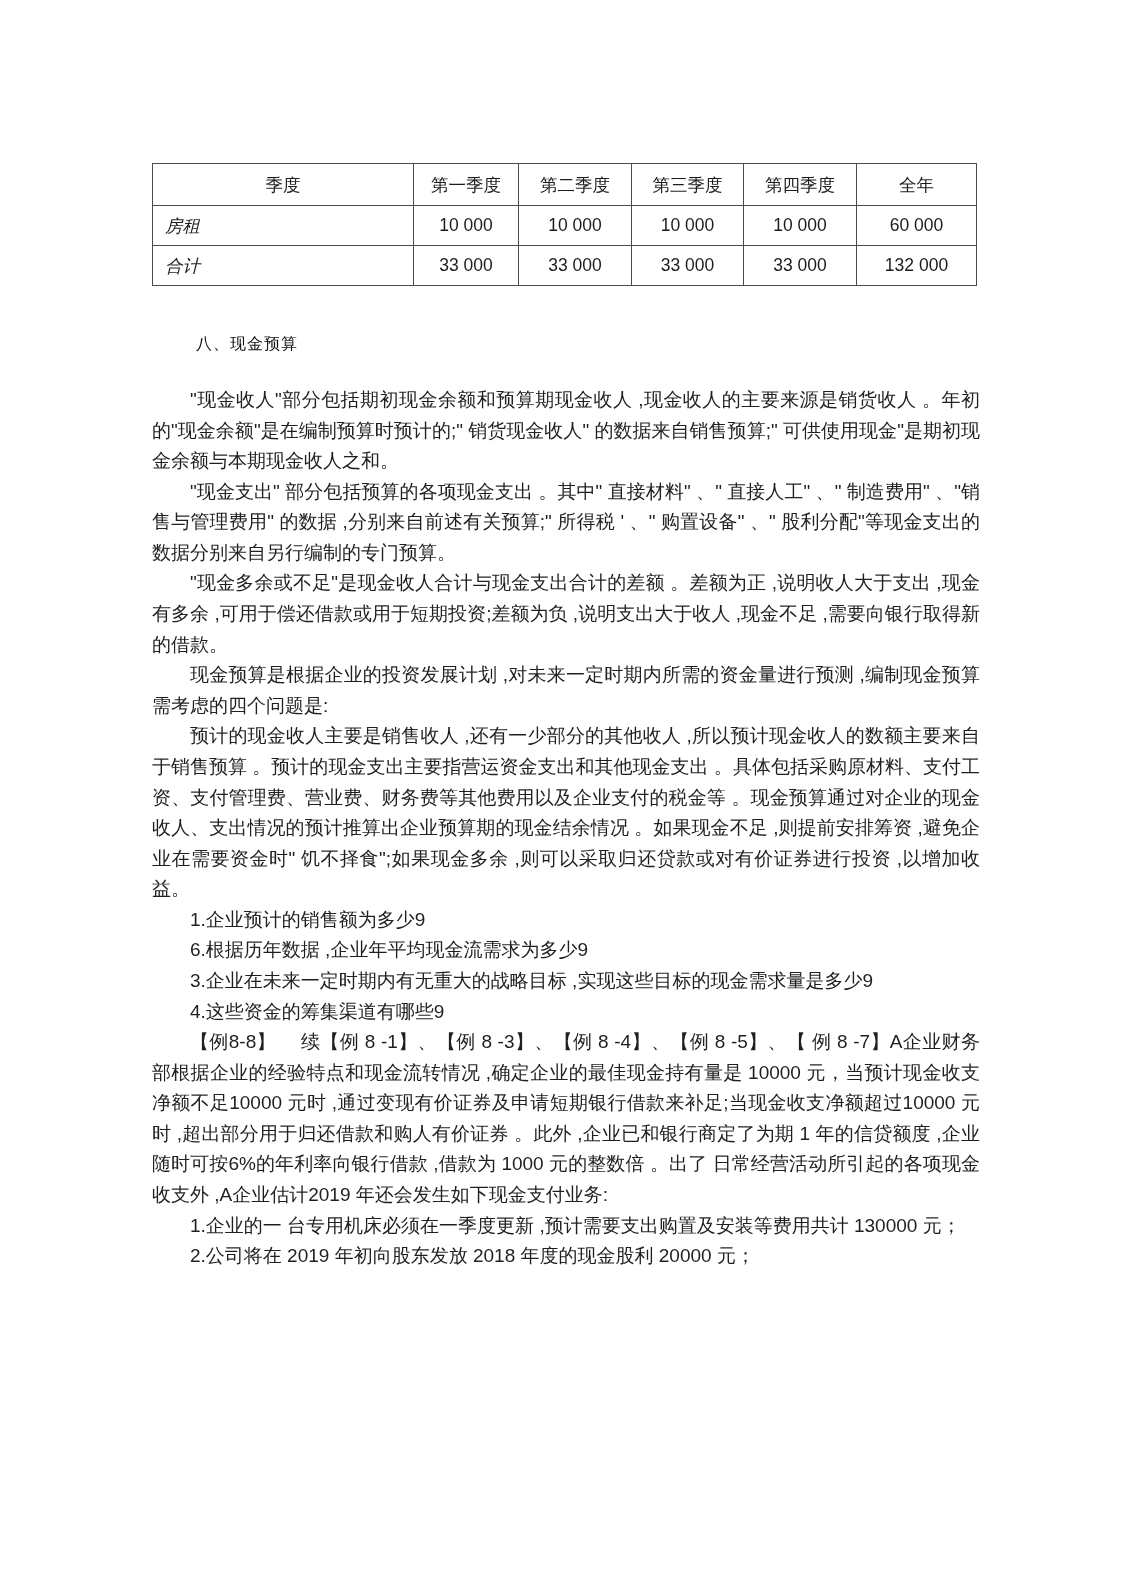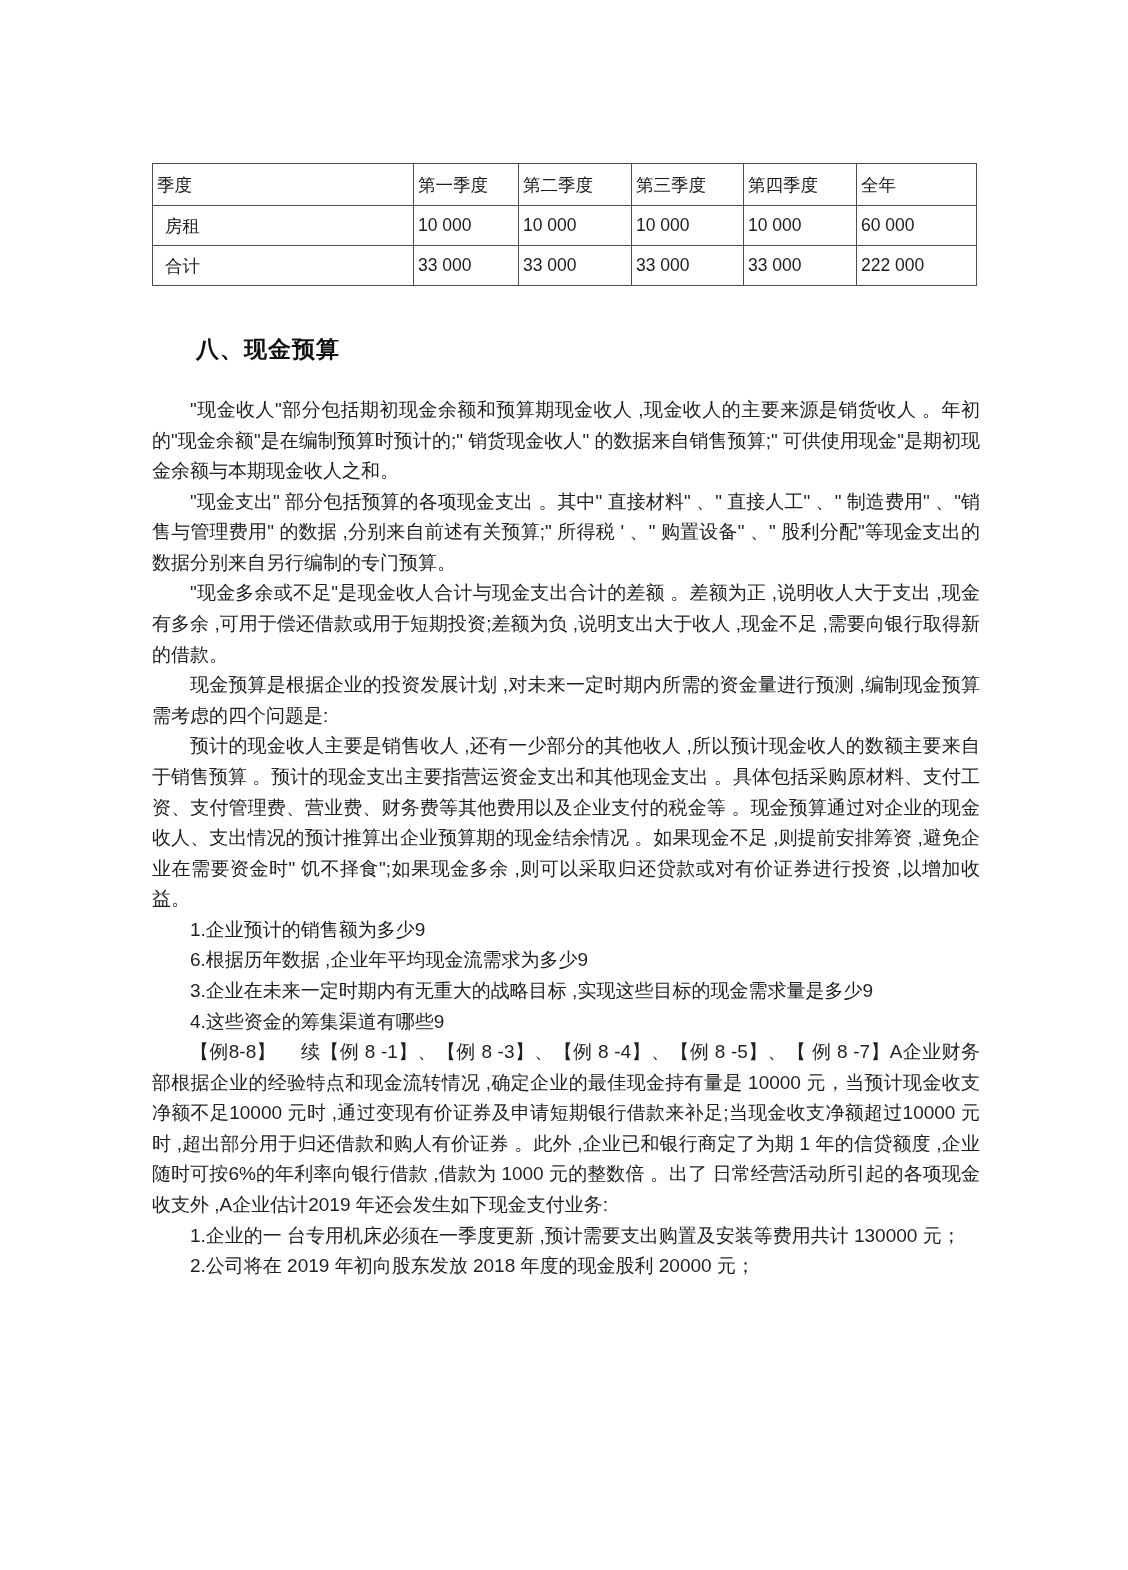--- a/index.html
+++ b/index.html
@@ -21,33 +21,34 @@
     table-layout: fixed;
     width: 824px;
     margin-bottom: 48px;
   }
   table.budget-table th,
   table.budget-table td {
     border: 1px solid #4c4c4c;
     font-weight: 400;
     font-size: 17.5px;
     color: #1c1c1c;
-    text-align: left;
+    text-align: center;
     vertical-align: middle;
     height: 40px;
     padding: 2px 4px;
   }
   table.budget-table thead th { height: 42px; }
   table.budget-table td.label-cell {
     text-align: left;
     padding-left: 12px;
+    font-style: italic;
   }
   .section-heading {
-    font-size: 23px;
-    font-weight: 700;
+    font-size: 16px;
+    font-weight: 400;
     color: #111111;
     margin: 0 0 30px 44px;
     letter-spacing: 1px;
   }
   .para {
     font-size: 19px;
     line-height: 1.61;
     text-align: justify;
     text-indent: 2em;
     color: #1f1f1f;
@@ -85,21 +86,21 @@
         <td>10 000</td>
         <td>10 000</td>
         <td>60 000</td>
       </tr>
       <tr>
         <td class="label-cell">合计</td>
         <td>33 000</td>
         <td>33 000</td>
         <td>33 000</td>
         <td>33 000</td>
-        <td>222 000</td>
+        <td>132 000</td>
       </tr>
     </tbody>
   </table>
 
   <h2 class="section-heading">八、现金预算</h2>
 
   <p class="para">"现金收人"部分包括期初现金余额和预算期现金收人 ,现金收人的主要来源是销货收人 。年初的"现金余额"是在编制预算时预计的;" 销货现金收人" 的数据来自销售预算;" 可供使用现金"是期初现金余额与本期现金收人之和。</p>
   <p class="para">"现金支出" 部分包括预算的各项现金支出 。其中" 直接材料" 、" 直接人工" 、" 制造费用" 、"销售与管理费用" 的数据 ,分别来自前述有关预算;" 所得税 ' 、" 购置设备" 、" 股利分配"等现金支出的数据分别来自另行编制的专门预算。</p>
   <p class="para">"现金多余或不足"是现金收人合计与现金支出合计的差额 。差额为正 ,说明收人大于支出 ,现金有多余 ,可用于偿还借款或用于短期投资;差额为负 ,说明支出大于收人 ,现金不足 ,需要向银行取得新的借款。</p>
   <p class="para">现金预算是根据企业的投资发展计划 ,对未来一定时期内所需的资金量进行预测 ,编制现金预算需考虑的四个问题是:</p>

